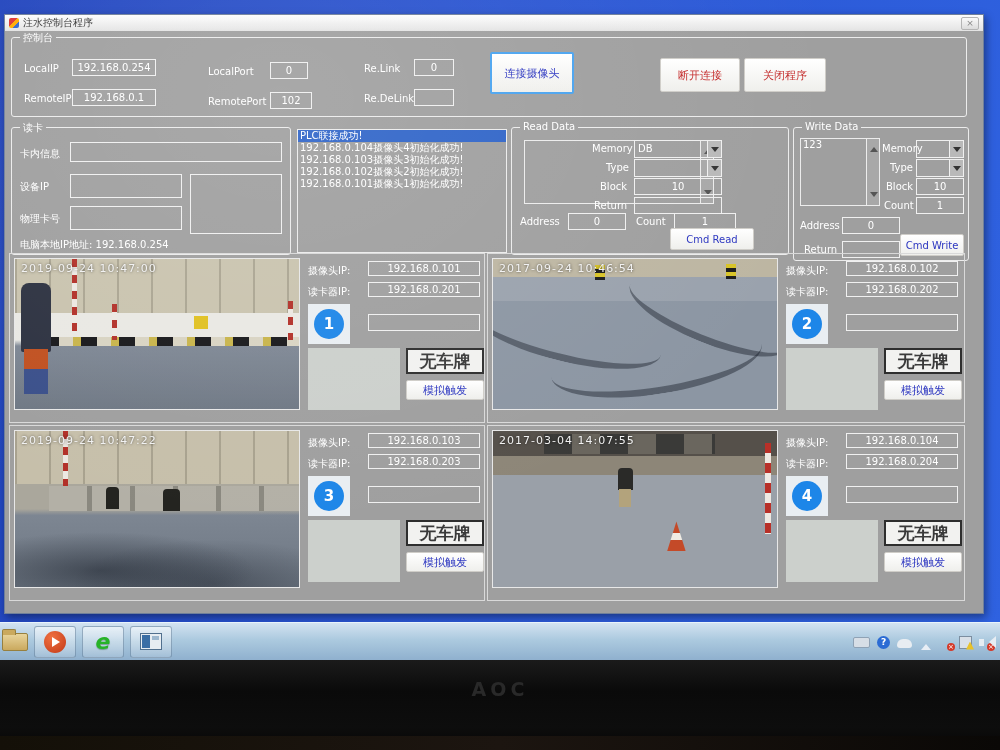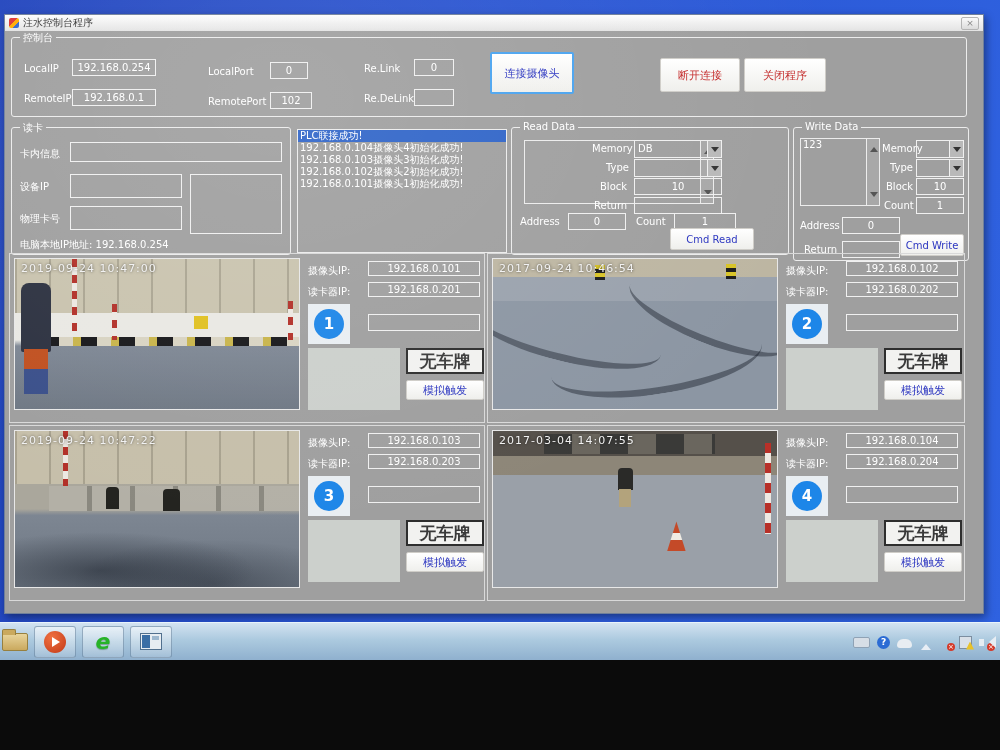--- a/index.html
+++ b/index.html
@@ -392,13 +392,17 @@
       <span class="tray-ico"><span class="ico-flag"></span><span class="reddot">×</span></span>
       <span class="tray-ico ico-net">
           <span class="warndot"></span>
         </span>
       <span class="tray-ico ico-vol">
           <span class="reddot">×</span>
         </span>
     </div>
   </div>
 
+  <div class="bezel">
+    <div class="brand">AOC</div>
+    <div class="desk-shadow"></div>
+  </div>
 </div>
 
 </body></html>

